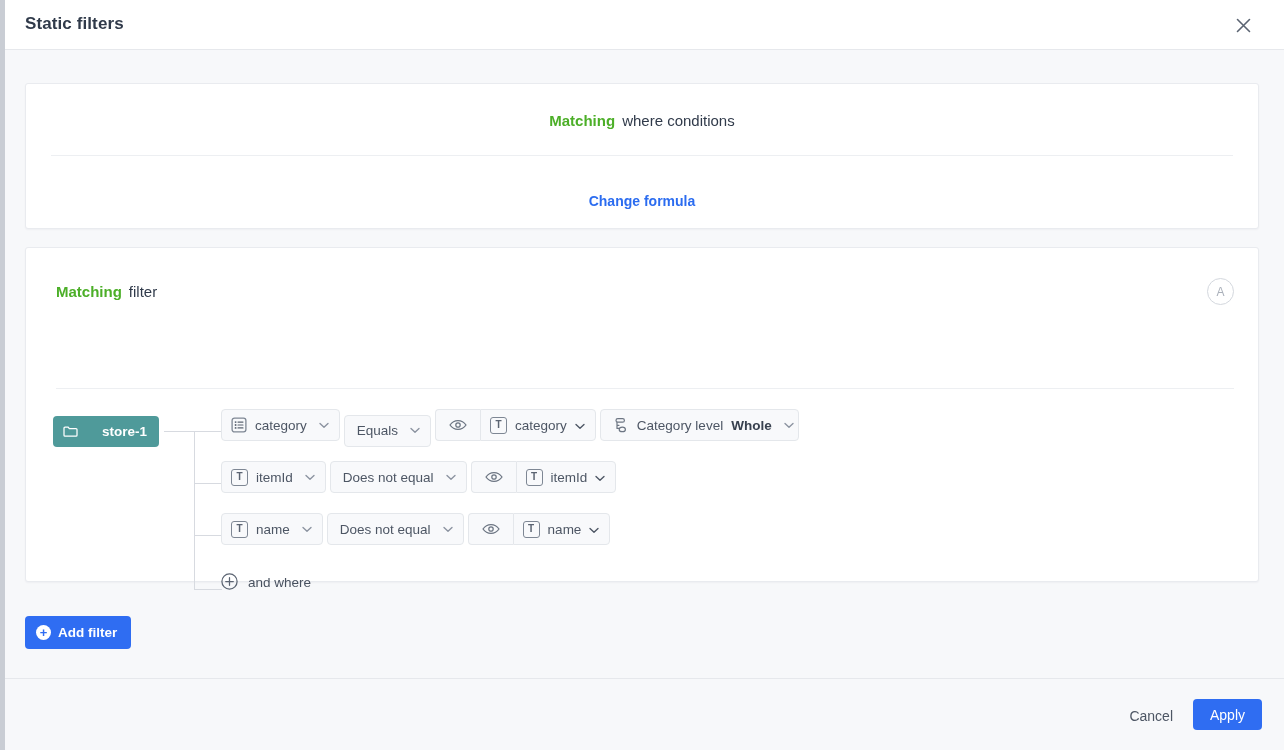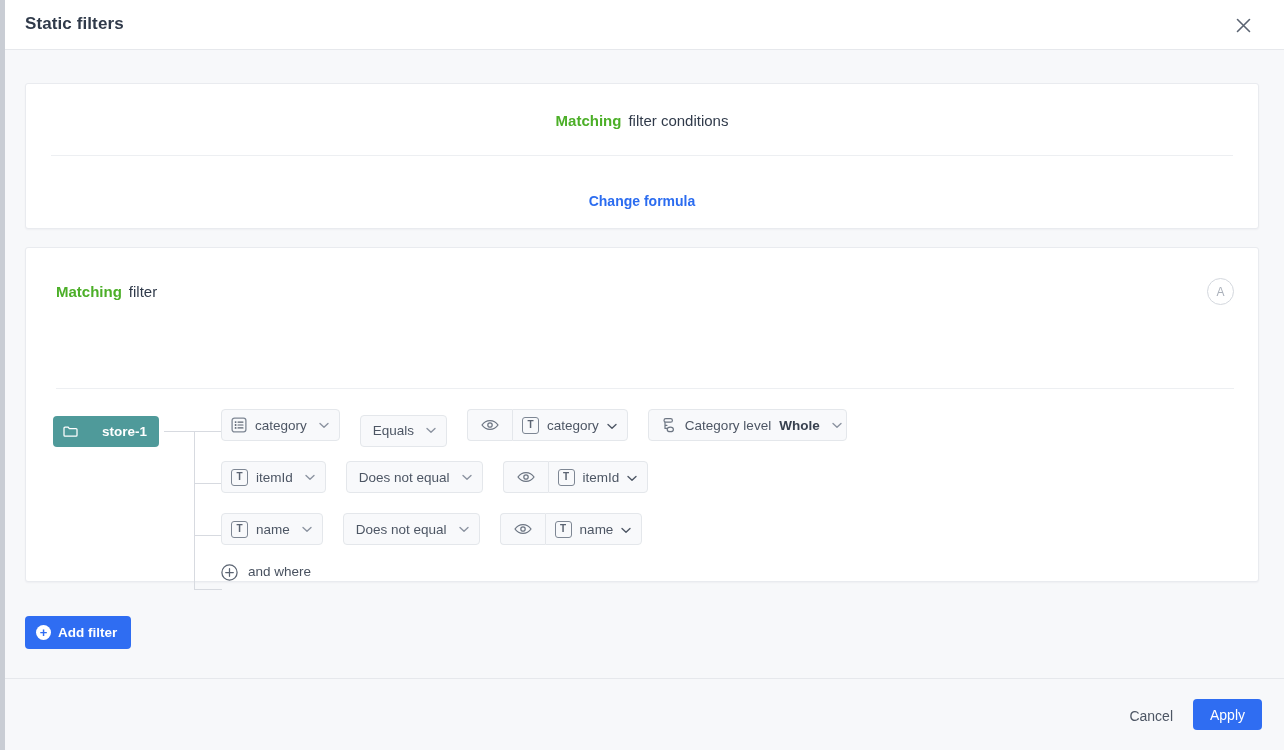--- a/index.html
+++ b/index.html
@@ -119,21 +119,21 @@
   .tree .vline {
     position: absolute; left: 30px; top: 23px; width: 1px; height: 158px;
     background: #d7dae0;
   }
   .tree .hline { position: absolute; height: 1px; background: #d7dae0; }
   .tree .stub  { position: absolute; height: 1px; background: #d7dae0; }
 
   
   .rows { position: absolute; left: 195px; top: 160px; }
   .frow {
-    display: flex; align-items: center; gap: 20px;
+    display: flex; align-items: center; gap: 4px;
     height: 34px; margin-bottom: 18px;
   }
 
   .pill {
     display: inline-flex; align-items: center;
     height: 32px;
     background: #f8f9fb;
     border: 1px solid #e4e7eb;
     border-radius: 4px;
     color: #4d5664; font-size: 13.5px;
@@ -162,21 +162,21 @@
     border: 1.4px solid #7e8794; border-radius: 3px;
     display: inline-flex; align-items: center; justify-content: center;
     font-size: 10px; font-weight: 700; color: #5b6472;
     line-height: 1; flex: none;
   }
   .icon { display: flex; align-items: center; color: #6d7683; flex: none; }
   .strong { font-weight: 700; color: #38414f; }
 
   
   .andwhere {
-    display: flex; align-items: flex-start; gap: 10px;
+    display: flex; align-items: flex-end; gap: 10px;
     height: 26px; color: #48515f; font-size: 13.5px;
     cursor: pointer; margin-top: 2px;
   }
   .andwhere .plus { color: #5b6472; display: flex; align-items: center; }
 
   
   .add-filter {
     position: absolute; left: 20px; top: 566px;
     height: 33px; padding: 0 14px 0 11px;
     background: #2f6df2; color: #fff;
@@ -231,21 +231,21 @@
         <path d="M1.5 1.5 L13.5 13.5 M13.5 1.5 L1.5 13.5" stroke="currentColor" stroke-width="1.6" stroke-linecap="round"></path>
       </svg>
     </div>
   </div>
 
   <div class="body-area">
 
     <div class="card card-top">
       <div class="cond-head">
         <span class="tok-green">Matching</span>
-        <span class="tok-dark">filter conditions</span>
+        <span class="tok-dark">where conditions</span>
       </div>
       <div class="card-divider"></div>
       <div class="change-formula">
         <span>Change formula</span>
       </div>
     </div>
 
     <div class="card card-bottom">
 
       <div class="filter-head">

